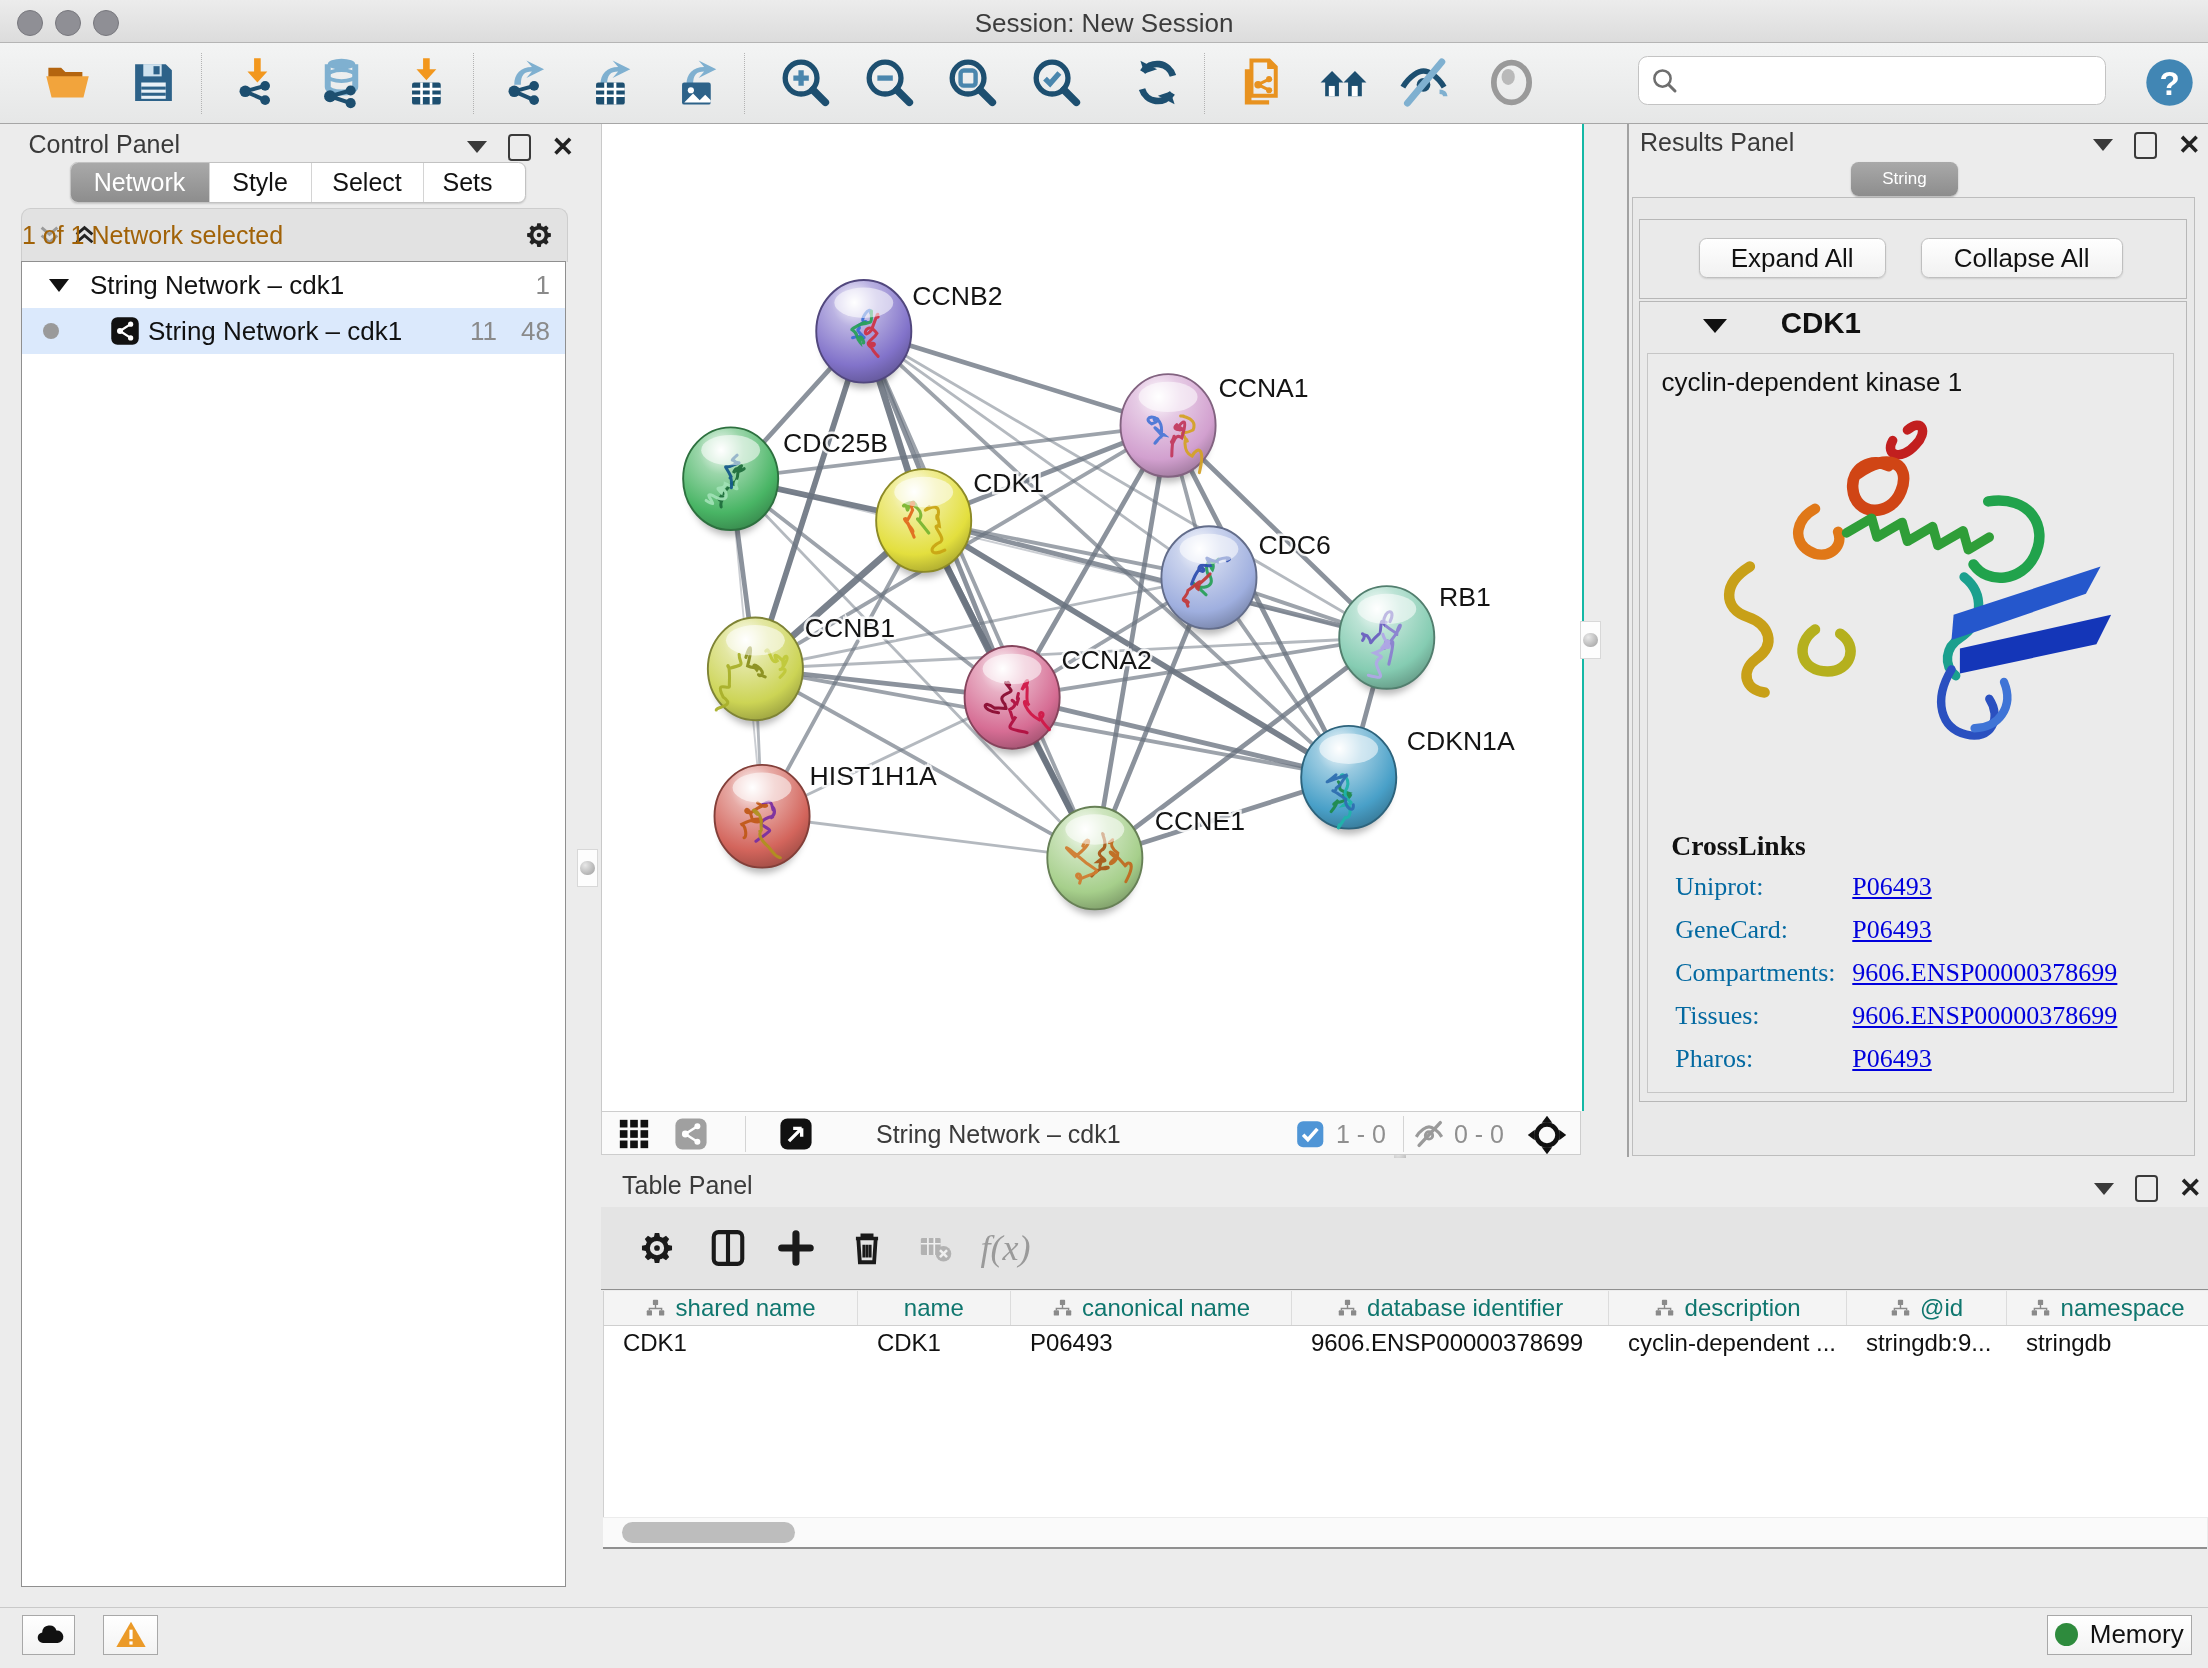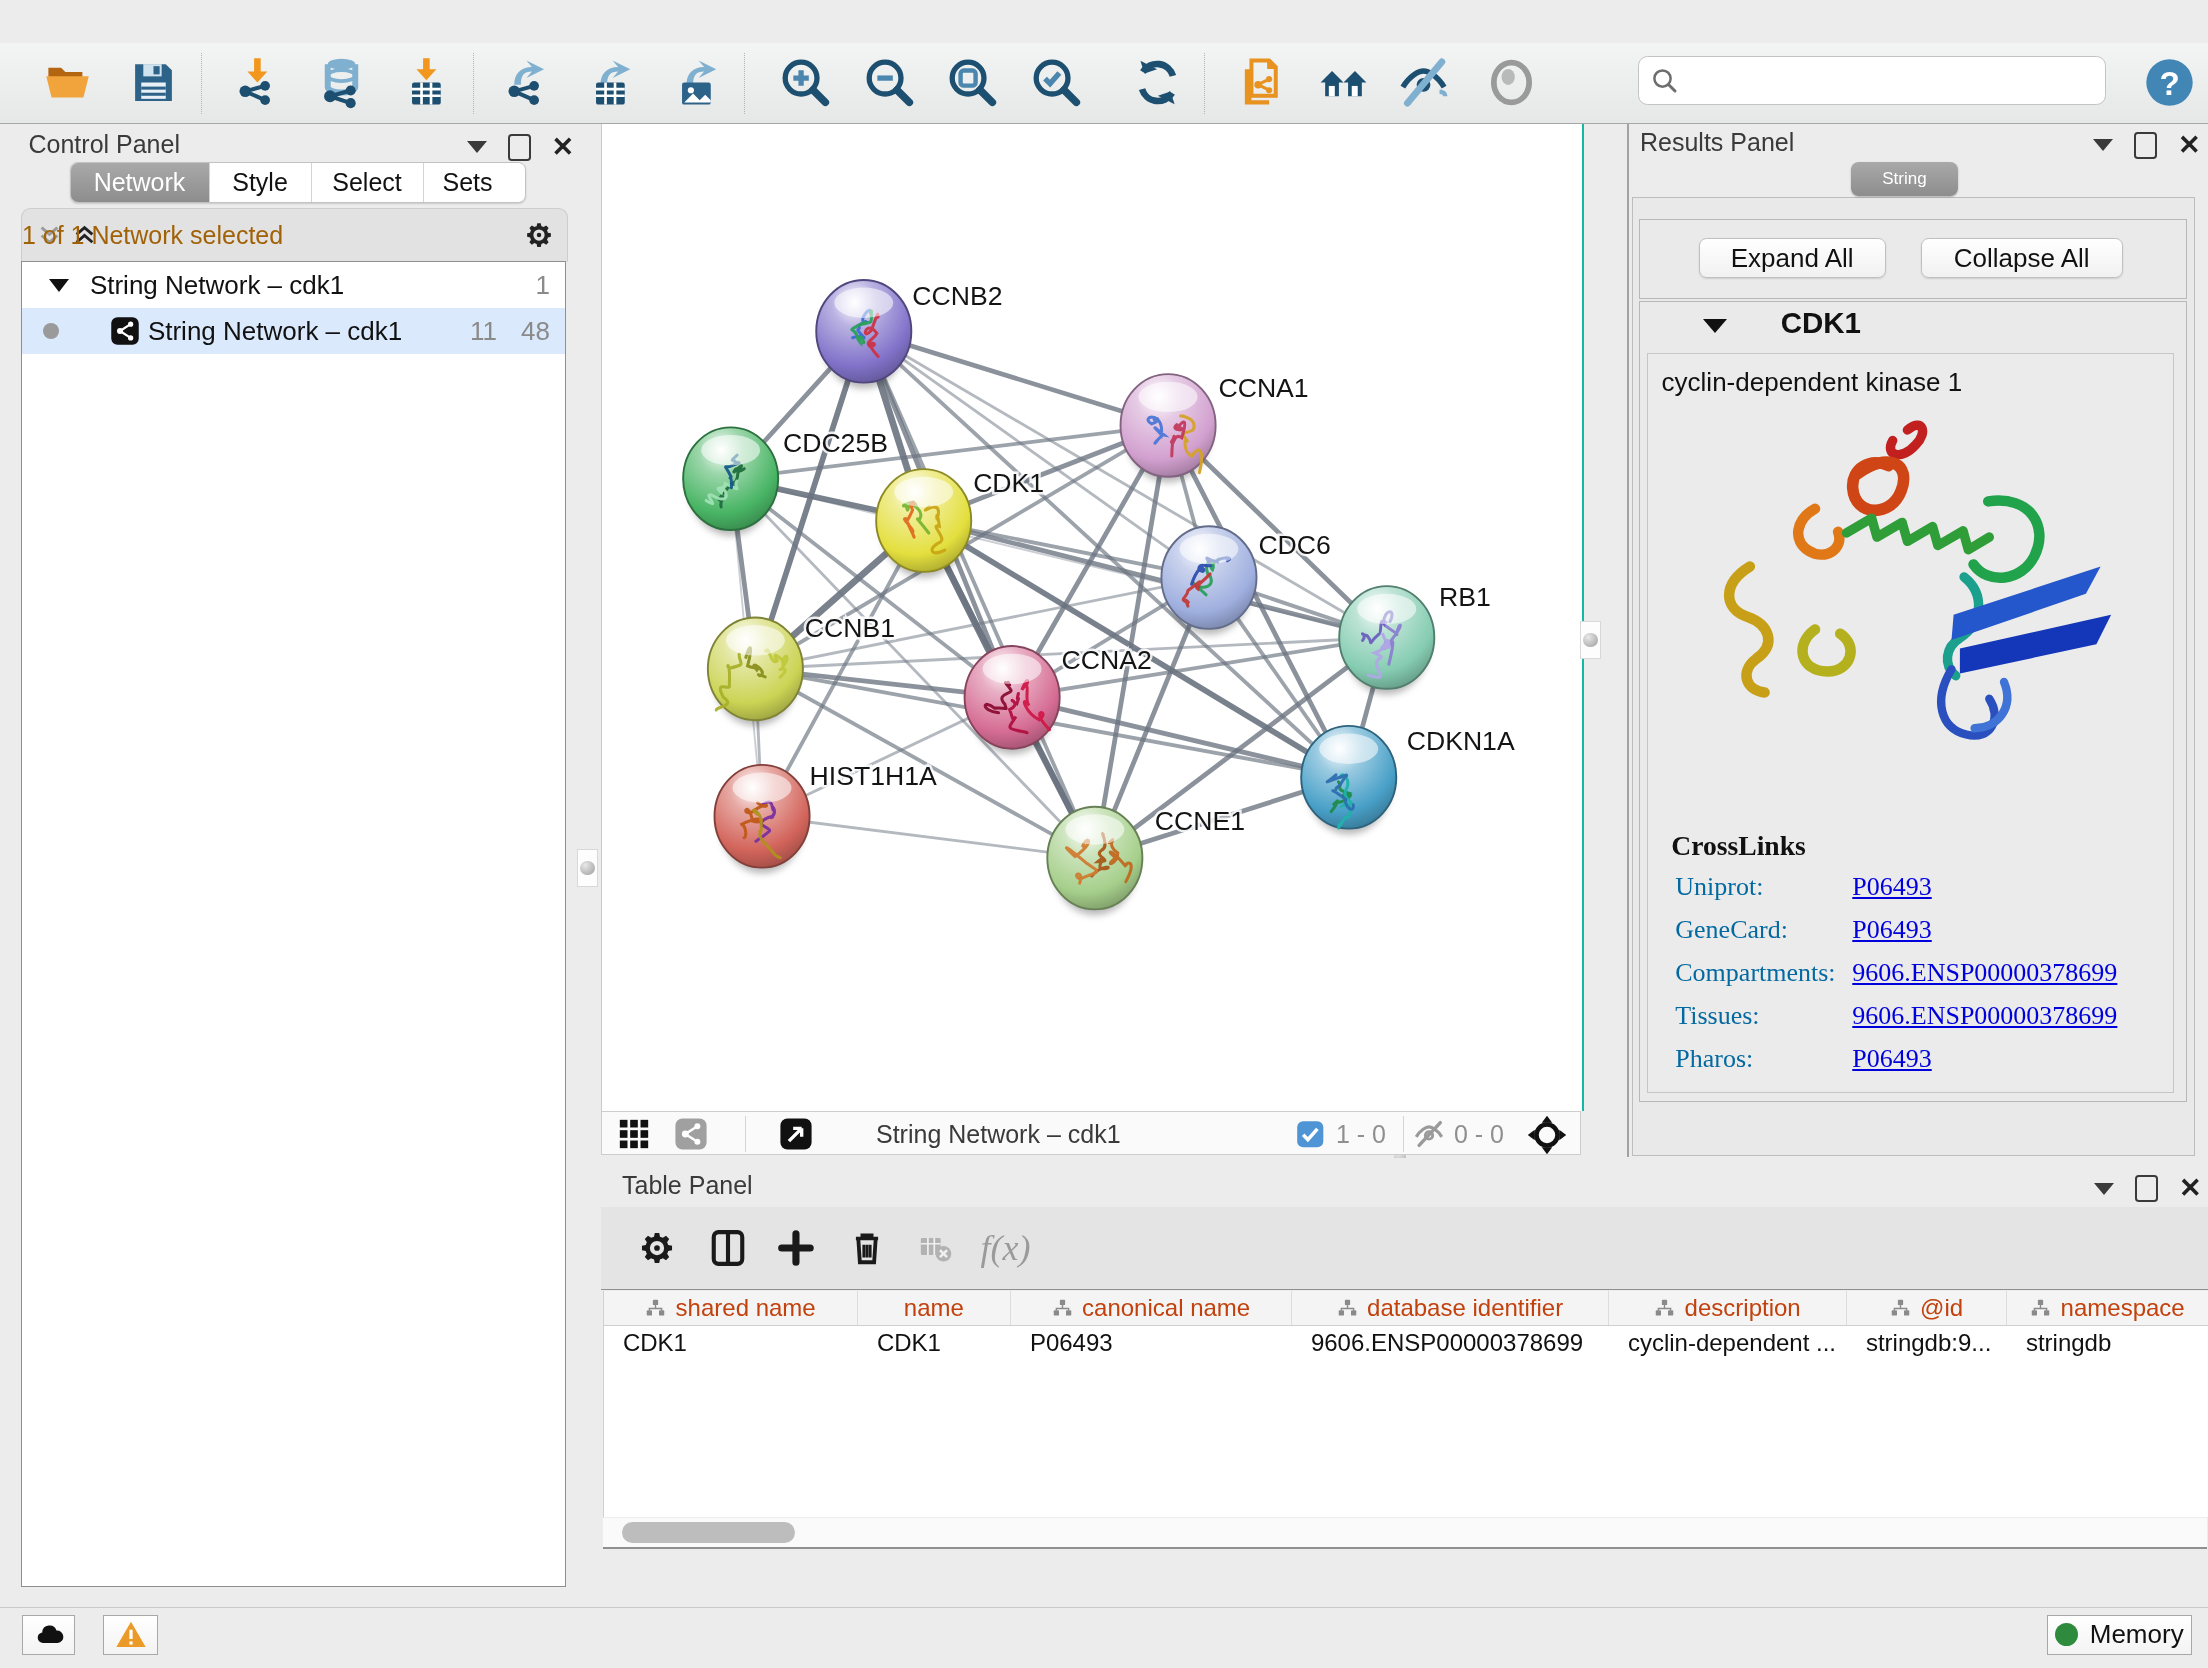--- a/index.html
+++ b/index.html
@@ -100,21 +100,21 @@
   
   #table-panel{left:601px;top:1158px;width:1607px;height:447px;background:#ececec;}
   #tp-toolbar{position:absolute;left:0px;top:49px;width:1607px;height:82px;
      background:#e4e4e4;border-bottom:1.9px solid #8f8f8f;}
   .tpi{position:absolute;top:15px;width:51px;height:51px;display:flex;
      align-items:center;justify-content:center;}
   #tbl{position:absolute;left:1.9px;top:133px;width:1604px;height:226px;background:#fff;
      overflow:hidden;border-left:1px solid #d0d0d0;border-right:1px solid #d0d0d0;}
   #tbl-head{display:flex;height:34px;background:#f4f4f4;border-bottom:1.9px solid #cfcfcf;}
   .hc{display:flex;align-items:center;justify-content:center;gap:9.5px;font-size:24px;
-     color:#c2410c;border-right:1px solid #dcdcdc;box-sizing:border-box;flex:none;}
+     color:#0f766e;border-right:1px solid #dcdcdc;box-sizing:border-box;flex:none;}
   #tbl-row{display:flex;height:34px;background:#fff;}
   .cc{font-size:24px;color:#111;padding-left:19px;display:flex;align-items:center;
      box-sizing:border-box;flex:none;overflow:hidden;white-space:nowrap;}
   #tbl-scroll{position:absolute;left:1.9px;top:360px;width:1604px;height:28.5px;background:#fafafa;
      border-bottom:2.9px solid #8f8f8f;}
   #tbl-thumb{position:absolute;left:19px;top:3.8px;width:173px;height:21px;border-radius:10.5px;
      background:#bdbdbd;}
   #tp-tabs{position:absolute;left:522px;top:395px;}
   #tp-tabs .s{width:172px;}
   #tp-tabs .s3{width:210px;}
@@ -125,20 +125,26 @@
   .sb-btn{position:absolute;top:6.7px;height:38px;background:linear-gradient(#ffffff,#f3f3f3);
      border:1.9px solid #a8a8a8;display:flex;align-items:center;justify-content:center;}
   #memory-btn{left:2047px;width:143px;gap:11.4px;font-size:26px;color:#111;}
   .mem-dot{width:23px;height:23px;border-radius:50%;background:#2e8b3d;}
 </style>
 </head>
 <body>
 
 <div id="app">
 
+  <div id="titlebar" class="abs">
+    <span class="tl" style="left:17px"></span>
+    <span class="tl" style="left:55px"></span>
+    <span class="tl" style="left:93px"></span>
+    <div id="win-title">Session: New Session</div>
+  </div>
 
   <div id="toolbar" class="abs">
     <div class="tbi" style="left:40px">
       <svg width="51" height="51" viewBox="0 0 24 24">
           <path d="M3 5h6l2 2h8v3H3z" fill="#b4650f"></path>
           <path d="M2 9h20l-2.5 10H4.5z" fill="#f2a43c"></path>
         </svg>
     </div>
     <div class="tbi" style="left:126px">
       <svg width="49" height="49" viewBox="0 0 24 24">

